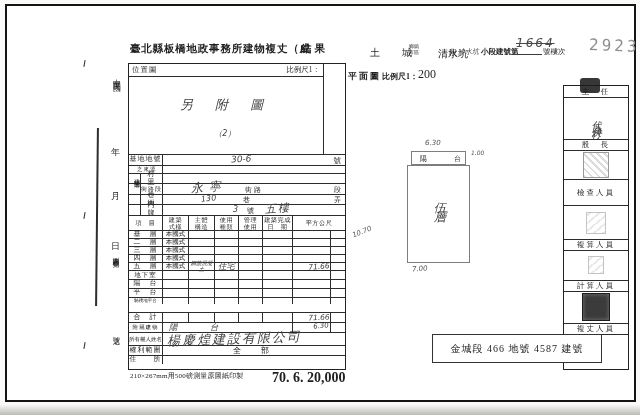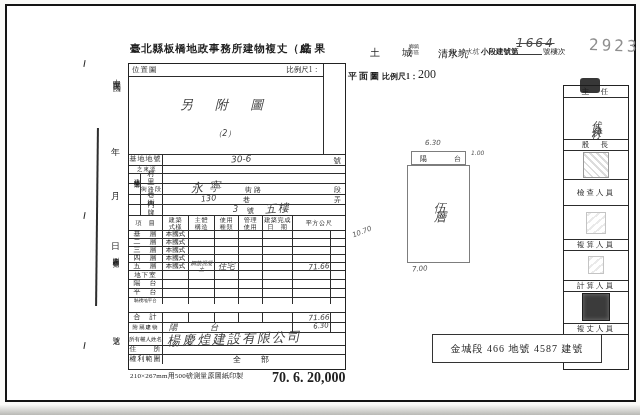--- a/index.html
+++ b/index.html
@@ -279,30 +279,30 @@
     </div>
   </div>
 
   <div class="r" style="height:13px;">
     <div class="lab" style="font-size:5.5px;letter-spacing:0;">所有權人姓名</div>
     <div class="val">
       <span class="hw" style="position:absolute;left:4px;top:-3px;font-size:13px;letter-spacing:2px;white-space:nowrap;transform:rotate(-2deg);">楊慶煌建設有限公司</span>
     </div>
   </div>
 
-  <div class="r" style="height:9px;">
-    <div class="lab">住　　所</div>
-    <div class="val"></div>
-  </div>
-
   <div class="r" style="height:10px;">
     <div class="lab">權利範圍</div>
     <div class="val" style="display:flex;align-items:center;justify-content:center;">
       <span class="pr" style="font-size:8px;letter-spacing:6px;">全　部</span>
     </div>
+  </div>
+
+  <div class="r" style="height:9px;">
+    <div class="lab">住　　所</div>
+    <div class="val"></div>
   </div>
 </div>
 
 <div class="abs pr" style="left:130px;top:371px;font-size:7px;letter-spacing:.2px;">210×267mm用500磅測量原圖紙印製</div>
 <div class="abs pr" style="left:272px;top:370px;font-size:14px;font-weight:600;">70. 6. 20,000</div>
 
 <div class="abs pr" style="left:370px;top:46px;font-size:10px;letter-spacing:6px;">土　城</div>
 <div class="abs" style="left:409px;top:44px;font-size:5px;line-height:1.2;text-align:center;">
   <div>鄉鎮</div>
   <div>市區</div>

